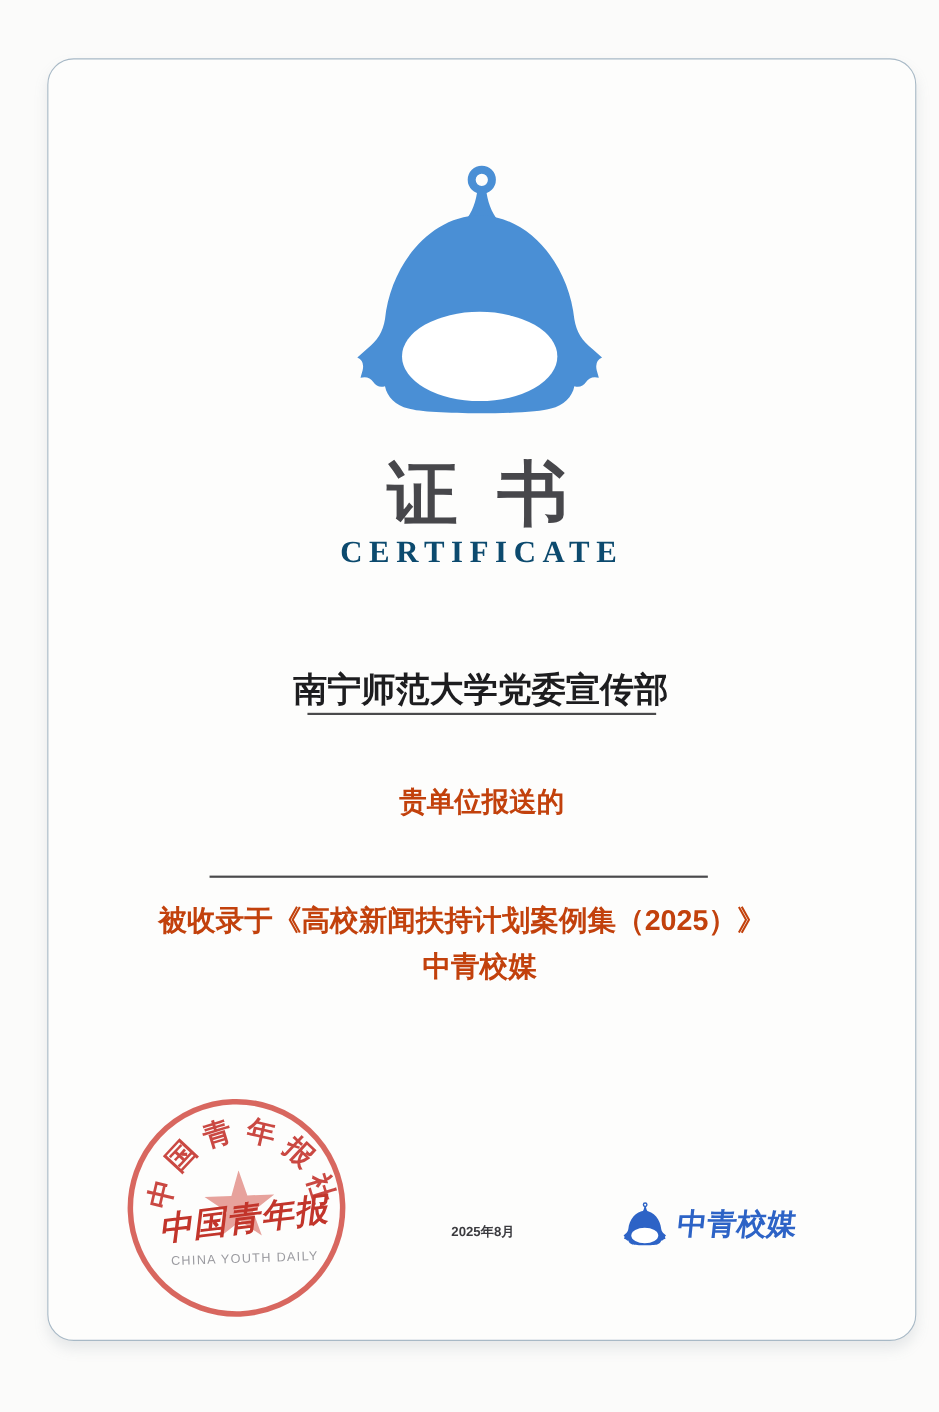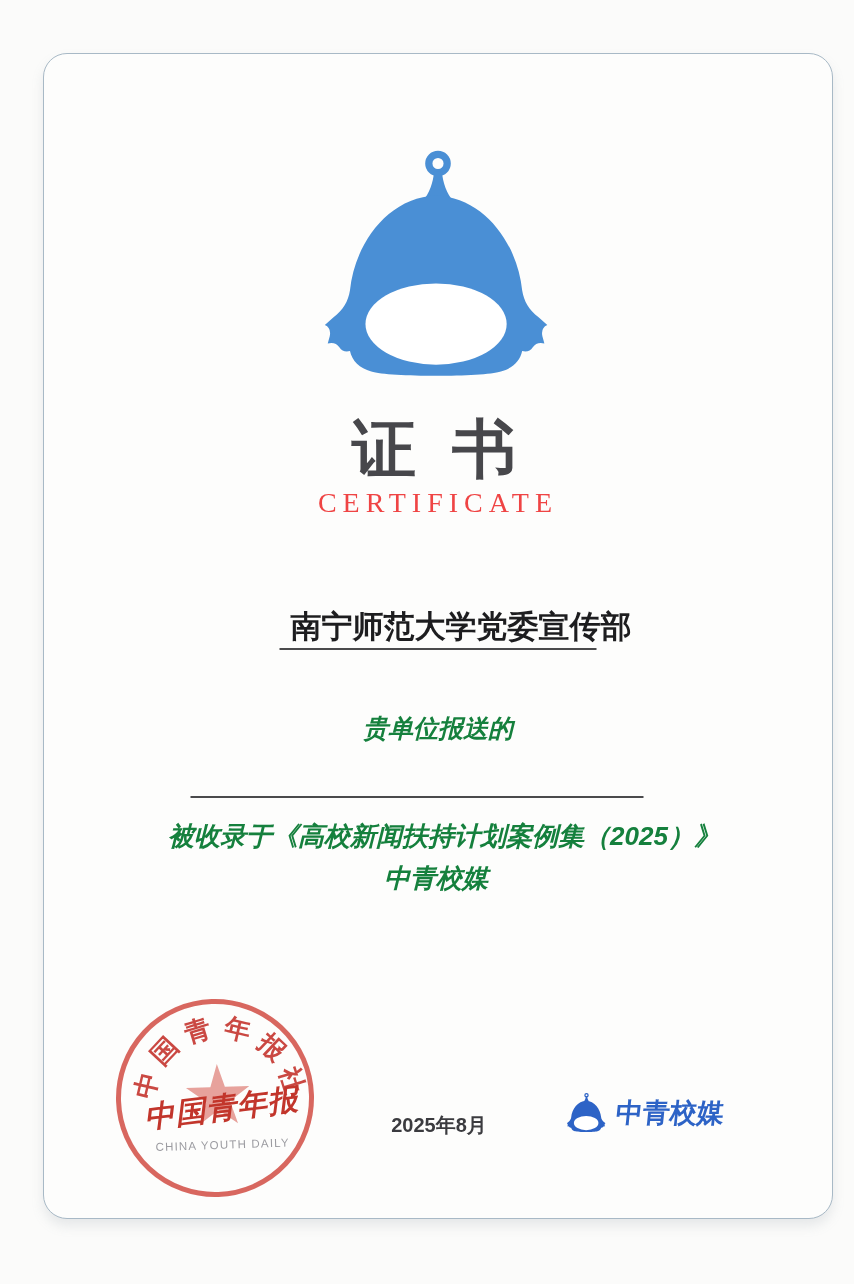--- a/index.html
+++ b/index.html
@@ -27,37 +27,37 @@
 
   .title-cn {
     position:absolute; left:452px; top:406px; transform:translateX(-50%);
     font-family:Liberation Mono, monospace;
     font-size:64px; font-weight:700; letter-spacing:36px; color:#47474b;
     white-space:nowrap;
   }
   .title-en {
     position:absolute; left:438px; top:487px; transform:translateX(-50%);
     font-family:"Liberation Serif","DejaVu Serif",serif;
-    font-size:28px; font-weight:400; letter-spacing:6px; color:#ef4444;
+    font-size:28px; font-weight:700; letter-spacing:6px; color:#0c4a6e;
     white-space:nowrap;
   }
 
   .recipient {
     position:absolute; left:437px; top:606px; transform:translateX(-50%);
-    font-size:31px; font-weight:700; color:#1d1d1f; white-space:nowrap;margin-left:24px;
+    font-size:31px; font-weight:700; color:#1d1d1f; white-space:nowrap;
   }
   .rule { position:absolute; background:#4a4a4c; height:2px; transform:translateX(-50%); }
   .rule-1 { left:438px; top:648px; width:317px; }
   .rule-2 { left:417px; top:796px; width:453px; }
 
-  .line { position:absolute; transform:translateX(-50%); color:#15803d;
-          font-weight:700; white-space:nowrap;font-style:italic; }
+  .line { position:absolute; transform:translateX(-50%); color:#c2410c;
+          font-weight:700; white-space:nowrap; }
   .line-intro   { left:438px; top:712px; font-size:25px; }
   .line-work    { left:430px; top:757px; font-size:28px; }
-  .line-incl    { left:444px; top:819px; font-size:26px; }
+  .line-incl    { left:420px; top:819px; font-size:26px; }
   .line-closing { left:436px; top:861px; font-size:26px; }
 
   
   .stamp {
     position:absolute; left:116px; top:999px; width:198px; height:198px;
     border:5px solid rgba(203,52,43,.75); border-radius:50%;
     transform:rotate(-2deg);
   }
   .stamp .arc-ch {
     position:absolute; font-size:26px; font-weight:700;
@@ -82,21 +82,21 @@
     font-size:30px; font-weight:700; color:#c2352b; white-space:nowrap;
     letter-spacing:1px;
   }
   .stamp-latin {
     position:absolute; left:100px; top:141px; transform:translate(-50%,-50%);
     font-size:11.5px; letter-spacing:1.2px; color:#9b9ba0; white-space:nowrap;
   }
 
   .date {
     position:absolute; left:439px; top:1112px; transform:translateX(-50%);
-    font-size:20px; font-weight:700; color:#3b3b3f; white-space:nowrap;
+    font-size:12px; font-weight:700; color:#3b3b3f; white-space:nowrap;
   }
 
   .org { position:absolute; left:566px; top:1092px; display:flex;
          align-items:center; gap:9px; }
   .org-logo { width:41px; height:42px; color:#2d63c6; }
   .org-name { font-size:27px; font-weight:700; color:#2d63c6;
               transform:skewX(-6deg); white-space:nowrap; }
 </style>
 </head>
 <body>

